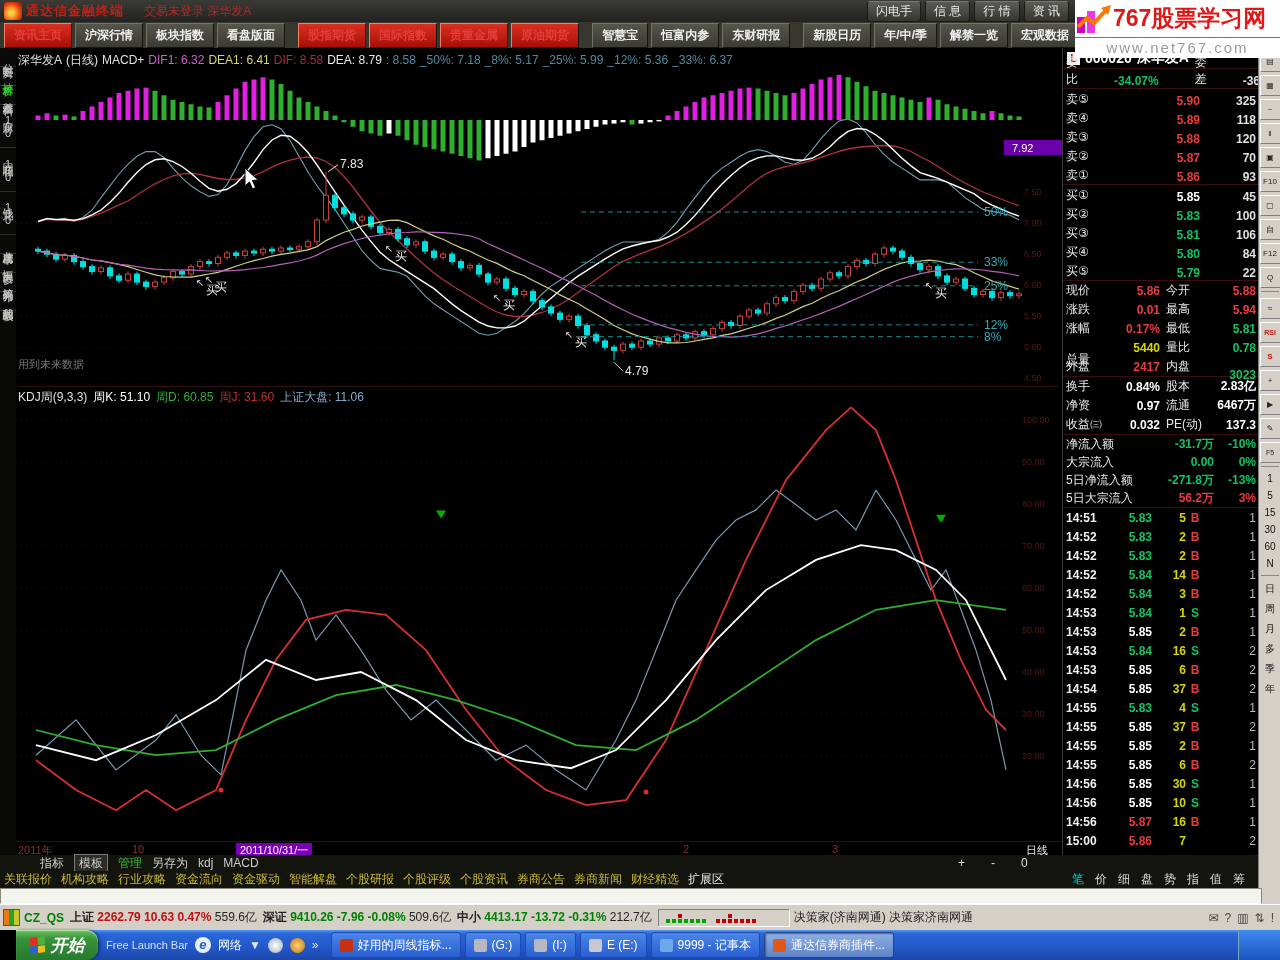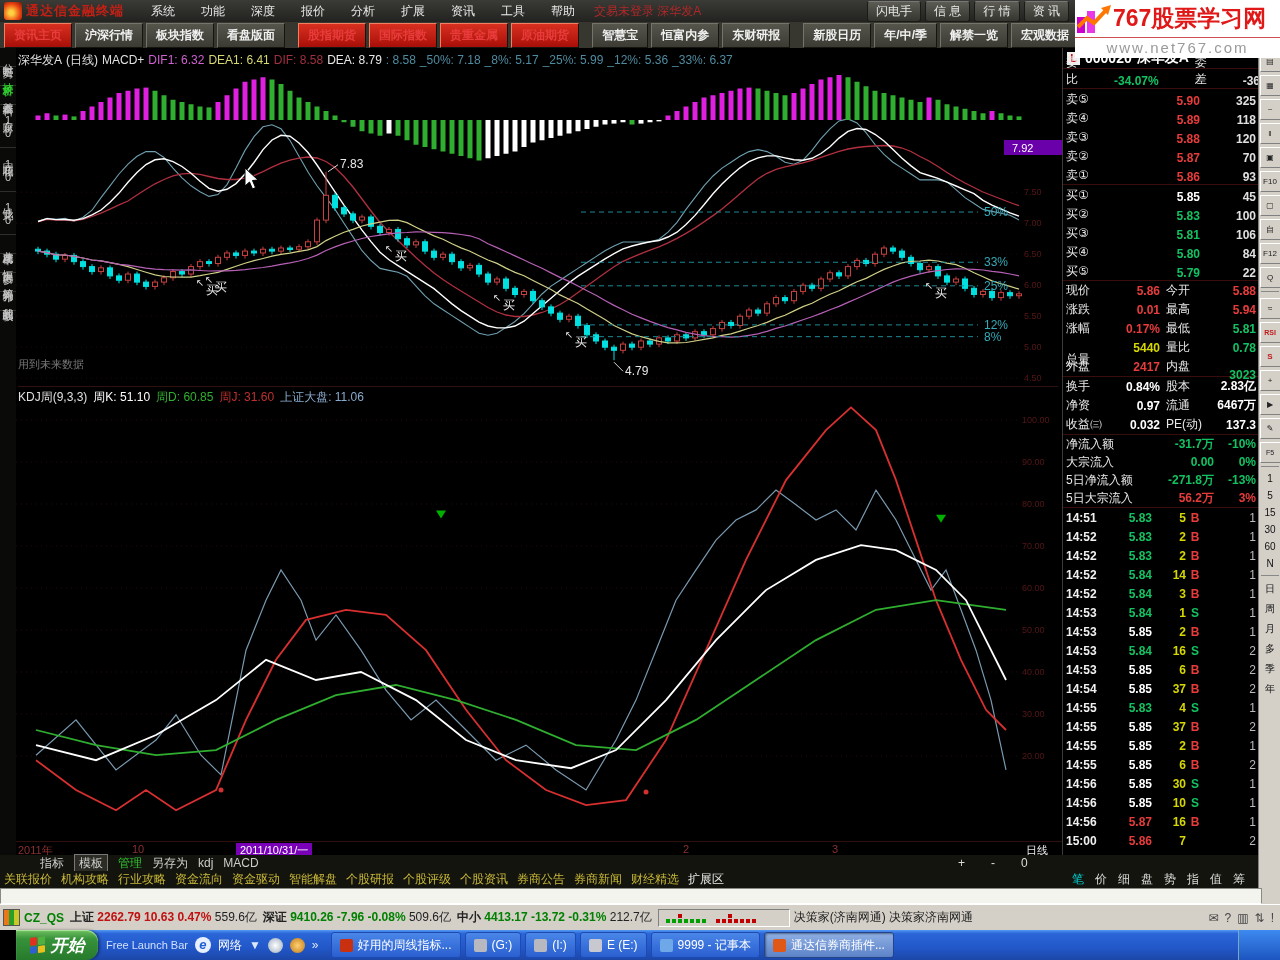--- a/index.html
+++ b/index.html
@@ -140,31 +140,20 @@
   #clock{color:#fff;font-size:12px;margin-left:4px;}
 </style>
 </head>
 <body>
 
 <div id="app">
 
   <div id="menubar" class="abs">
     <i id="fire-icon"></i>
     <span id="app-logo">通达信金融终端</span>
-    <div id="menu-items">
-        <span>系统</span>
-        <span>功能</span>
-        <span>深度</span>
-        <span>报价</span>
-        <span>分析</span>
-        <span>扩展</span>
-        <span>资讯</span>
-        <span>工具</span>
-        <span>帮助</span>
-      </div>
     <span id="login-status">交易未登录 深华发A</span>
     <div id="top-btns">
         <span class="mbtn">闪电手</span>
         <span class="mbtn">信 息</span>
         <span class="mbtn">行 情</span>
         <span class="mbtn">资 讯</span>
       </div>
   </div>
 
   <div id="logo767" class="abs">

